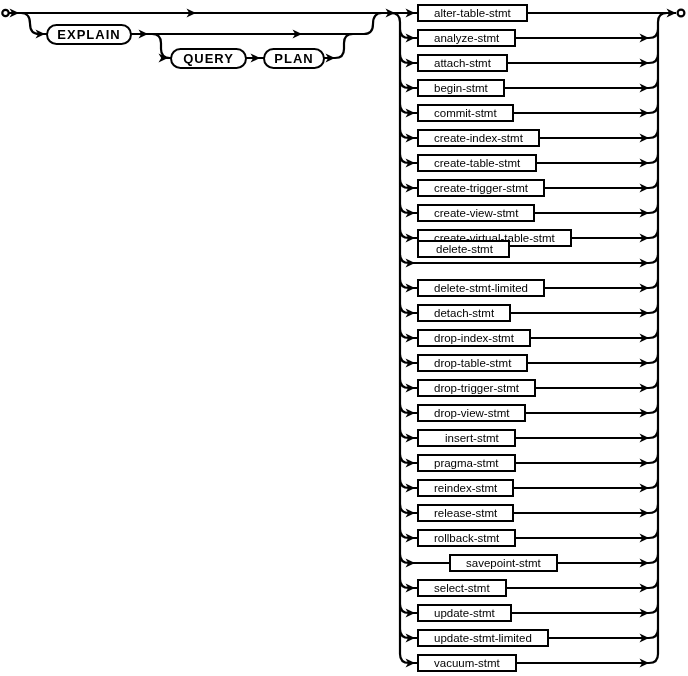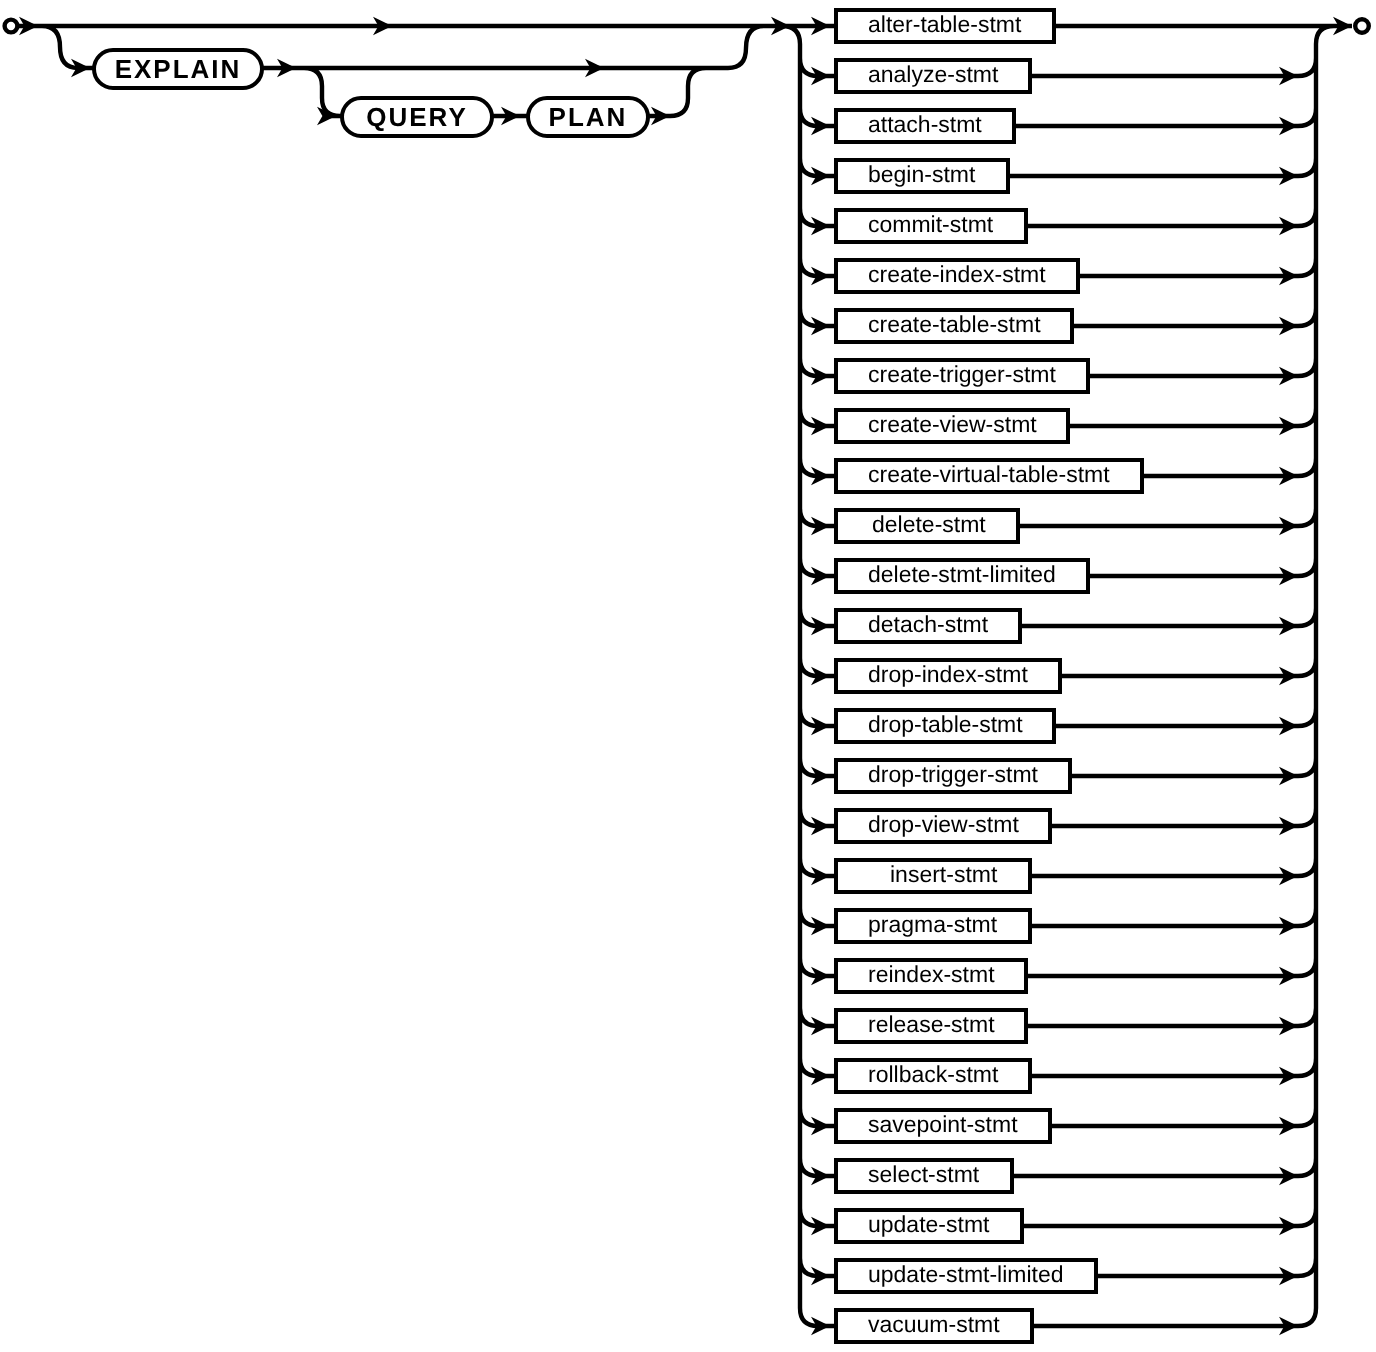--- a/index.html
+++ b/index.html
@@ -43,31 +43,31 @@
       <div class="stmt-box" style="top: 4px;">alter-table-stmt</div>
       <div class="stmt-box" style="top: 29px;">analyze-stmt</div>
       <div class="stmt-box" style="top: 54px;">attach-stmt</div>
       <div class="stmt-box" style="top: 79px;">begin-stmt</div>
       <div class="stmt-box" style="top: 104px;">commit-stmt</div>
       <div class="stmt-box" style="top: 129px;">create-index-stmt</div>
       <div class="stmt-box" style="top: 154px;">create-table-stmt</div>
       <div class="stmt-box" style="top: 179px;">create-trigger-stmt</div>
       <div class="stmt-box" style="top: 204px;">create-view-stmt</div>
       <div class="stmt-box" style="top: 229px;">create-virtual-table-stmt</div>
-      <div class="stmt-box" style="top: 254px; padding-left: 17px;">delete-stmt</div>
+      <div class="stmt-box" style="top: 240px; padding-left: 17px;">delete-stmt</div>
       <div class="stmt-box" style="top: 279px;">delete-stmt-limited</div>
       <div class="stmt-box" style="top: 304px;">detach-stmt</div>
       <div class="stmt-box" style="top: 329px;">drop-index-stmt</div>
       <div class="stmt-box" style="top: 354px;">drop-table-stmt</div>
       <div class="stmt-box" style="top: 379px;">drop-trigger-stmt</div>
       <div class="stmt-box" style="top: 404px;">drop-view-stmt</div>
       <div class="stmt-box" style="top: 429px; padding-left: 26px;">insert-stmt</div>
       <div class="stmt-box" style="top: 454px;">pragma-stmt</div>
       <div class="stmt-box" style="top: 479px;">reindex-stmt</div>
       <div class="stmt-box" style="top: 504px;">release-stmt</div>
       <div class="stmt-box" style="top: 529px;">rollback-stmt</div>
-      <div class="stmt-box" style="top: 554px;">savepoint-stmt</div>
+      <div class="stmt-box" style="top: 554px; margin-left: 32px;">savepoint-stmt</div>
       <div class="stmt-box" style="top: 579px;">select-stmt</div>
       <div class="stmt-box" style="top: 604px;">update-stmt</div>
       <div class="stmt-box" style="top: 629px;">update-stmt-limited</div>
       <div class="stmt-box" style="top: 654px;">vacuum-stmt</div>
     </div>
 </div>
 
 </body></html>

